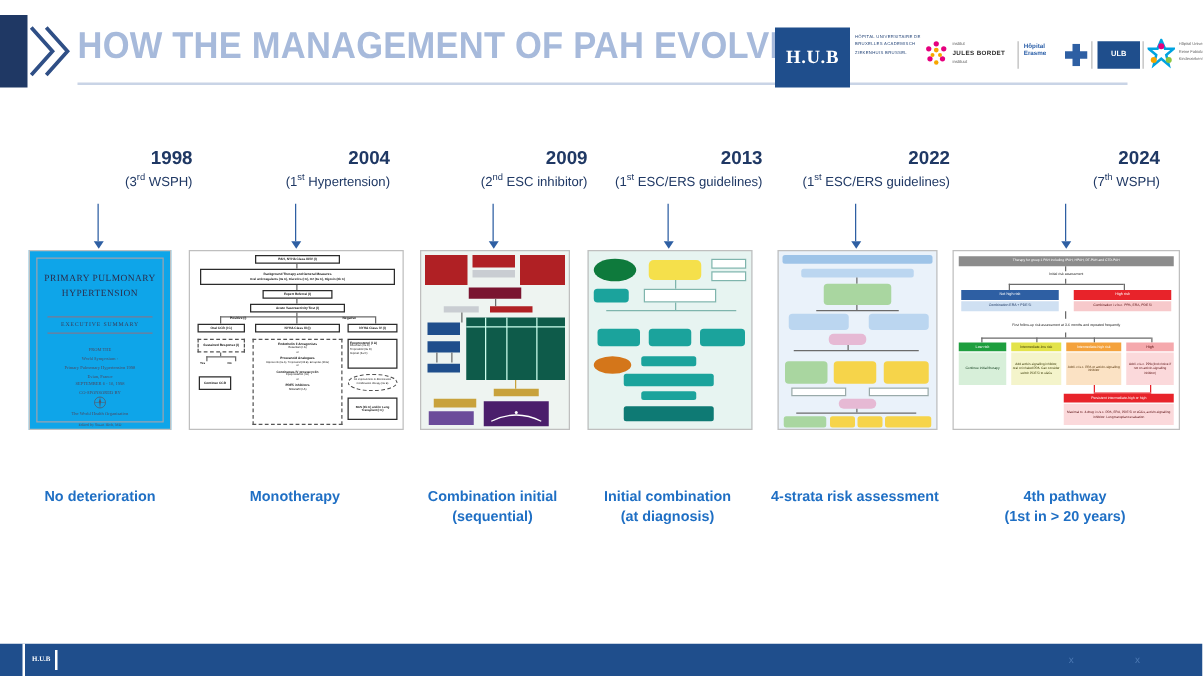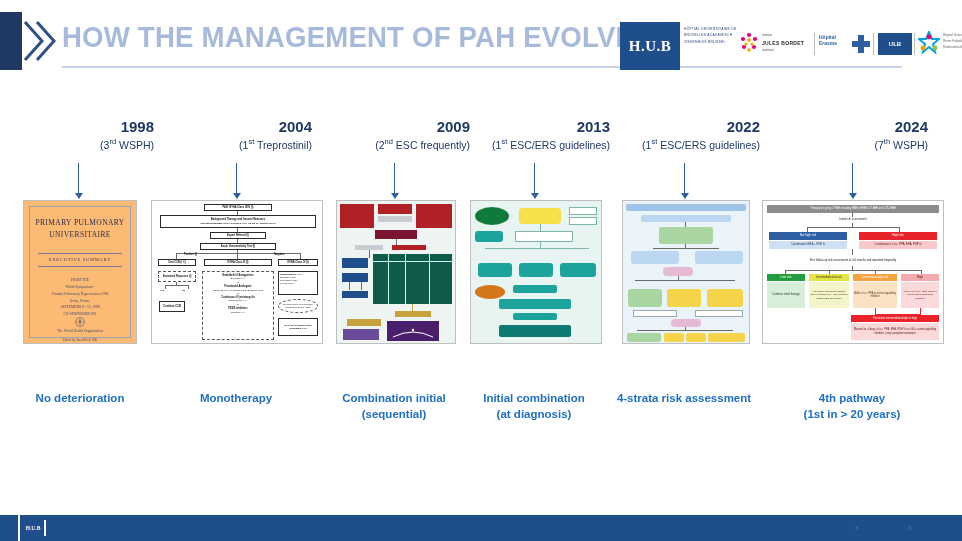--- a/index.html
+++ b/index.html
@@ -60,21 +60,21 @@
   .arrow .headd{position:absolute;left:1px;width:0;height:0;
        border-left:4px solid transparent;border-right:4px solid transparent;border-top:6px solid #2E5FA3;}
 
   .caption{position:absolute;text-align:center;font-size:11.5px;font-weight:bold;
            color:#1F6FC4;line-height:1.35;}
 
   
   .thumb{position:absolute;background:#fff;border:1px solid #bfbfbf;overflow:hidden;}
 
   
-  .doc98{background:#fdba74;}
+  .doc98{background:#0ea5e9;}
   .doc98 .inner{position:absolute;left:5px;top:5px;right:5px;bottom:5px;border:1px solid #9aa3b0;}
   .doc98 .t1{position:absolute;left:0;right:0;top:16px;text-align:center;
       font-family:"Liberation Serif",serif;font-size:7.5px;letter-spacing:.4px;color:#2b2b4a;line-height:1.6;}
   .doc98 .rule{position:absolute;left:14px;right:14px;height:1px;background:#7a7a94;}
   .doc98 .t2{position:absolute;left:0;right:0;text-align:center;
       font-family:"Liberation Serif",serif;font-size:4.6px;letter-spacing:.7px;color:#3a3a55;}
   .doc98 .t3{position:absolute;left:0;right:0;text-align:center;
       font-family:"Liberation Serif",serif;font-size:3.6px;color:#4a4a63;line-height:1.9;}
   .doc98 .who{position:absolute;left:50%;margin-left:-7px;width:14px;height:12px;}
 
@@ -223,21 +223,21 @@
 </div>
 <div class="arrow" style="left:74px;top:163px;height:36px">
   <div class="shaft" style="height:30px"></div>
     <div class="headd" style="top:30px"></div>
 </div>
 
 <div class="thumb doc98" style="left:23px;top:200px;width:112px;height:142px">
   <div class="inner"></div>
   <div class="t1">
     <span>PRIMARY PULMONARY</span><br>
-    <span>UNIVERSITAIRE</span>
+    <span>HYPERTENSION</span>
   </div>
   <div class="rule" style="top:52px"></div>
   <div class="t2" style="top:56px">EXECUTIVE SUMMARY</div>
   <div class="rule" style="top:65px"></div>
   <div class="t3" style="top:76px">FROM THE</div>
   <div class="t3" style="top:83px">
     <span>World Symposium -</span><br>
     <span>Primary Pulmonary Hypertension 1998</span><br>
     <span>Evian, France</span><br>
     <span>SEPTEMBER 6 - 10, 1998</span>
@@ -251,21 +251,21 @@
   <div class="t3" style="top:127px">The World Health Organization</div>
   <div class="t3" style="top:136px;font-size:3.2px">Edited by Stuart Rich, MD</div>
 </div>
 
 <div class="caption" style="left:0px;top:391px;width:160px">
   <div>No deterioration</div>
 </div>
 
 <div class="col" style="left:160px;top:118px;width:152px">
   <div class="year">2004</div>
-  <div class="sub"><span>(1</span><sup>st</sup><span> Treprostinil)</span></div>
+  <div class="sub"><span>(1</span><sup>st</sup><span> Hypertension)</span></div>
 </div>
 <div class="arrow" style="left:232px;top:163px;height:36px">
   <div class="shaft" style="height:30px"></div>
     <div class="headd" style="top:30px"></div>
 </div>
 
 <div class="thumb c04" style="left:151px;top:200px;width:170px;height:142px">
   <div class="nd" style="left:52px;top:3px;width:68px;height:7px">PAH, NYHA Class III/IV (I)</div>
   <div class="ln" style="left:85px;top:10px;width:.6px;height:4px"></div>
   <div class="nd" style="left:8px;top:14px;width:156px;height:13px;flex-direction:column">
@@ -324,21 +324,21 @@
 
   <div class="nd" style="left:126px;top:117px;width:40px;height:18px;flex-direction:column;font-size:2.4px">BAS (IIb C) and/or Lung Transplant (I C)</div>
 </div>
 
 <div class="caption" style="left:158px;top:391px;width:156px">
   <div>Monotherapy</div>
 </div>
 
 <div class="col" style="left:318px;top:118px;width:152px">
   <div class="year">2009</div>
-  <div class="sub"><span>(2</span><sup>nd</sup><span> ESC frequently)</span></div>
+  <div class="sub"><span>(2</span><sup>nd</sup><span> ESC inhibitor)</span></div>
 </div>
 <div class="arrow" style="left:390px;top:163px;height:36px">
   <div class="shaft" style="height:30px"></div>
     <div class="headd" style="top:30px"></div>
 </div>
 
 <div class="thumb c09" style="left:336px;top:200px;width:118px;height:142px">
   <div class="nd red" style="left:3px;top:3px;width:34px;height:24px"></div>
   <div class="nd red" style="left:41px;top:3px;width:34px;height:10px"></div>
   <div class="nd red" style="left:79px;top:3px;width:36px;height:24px"></div>

